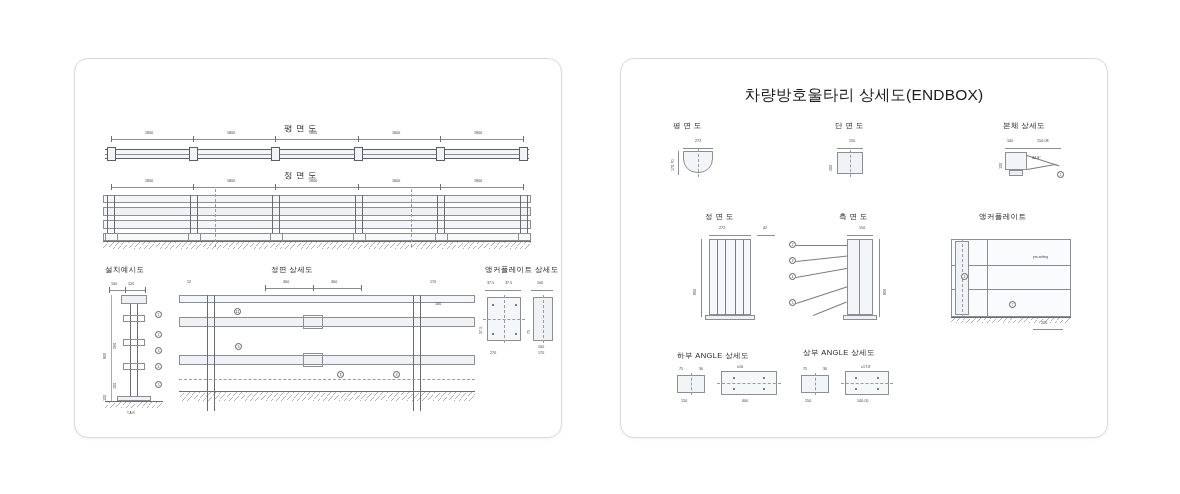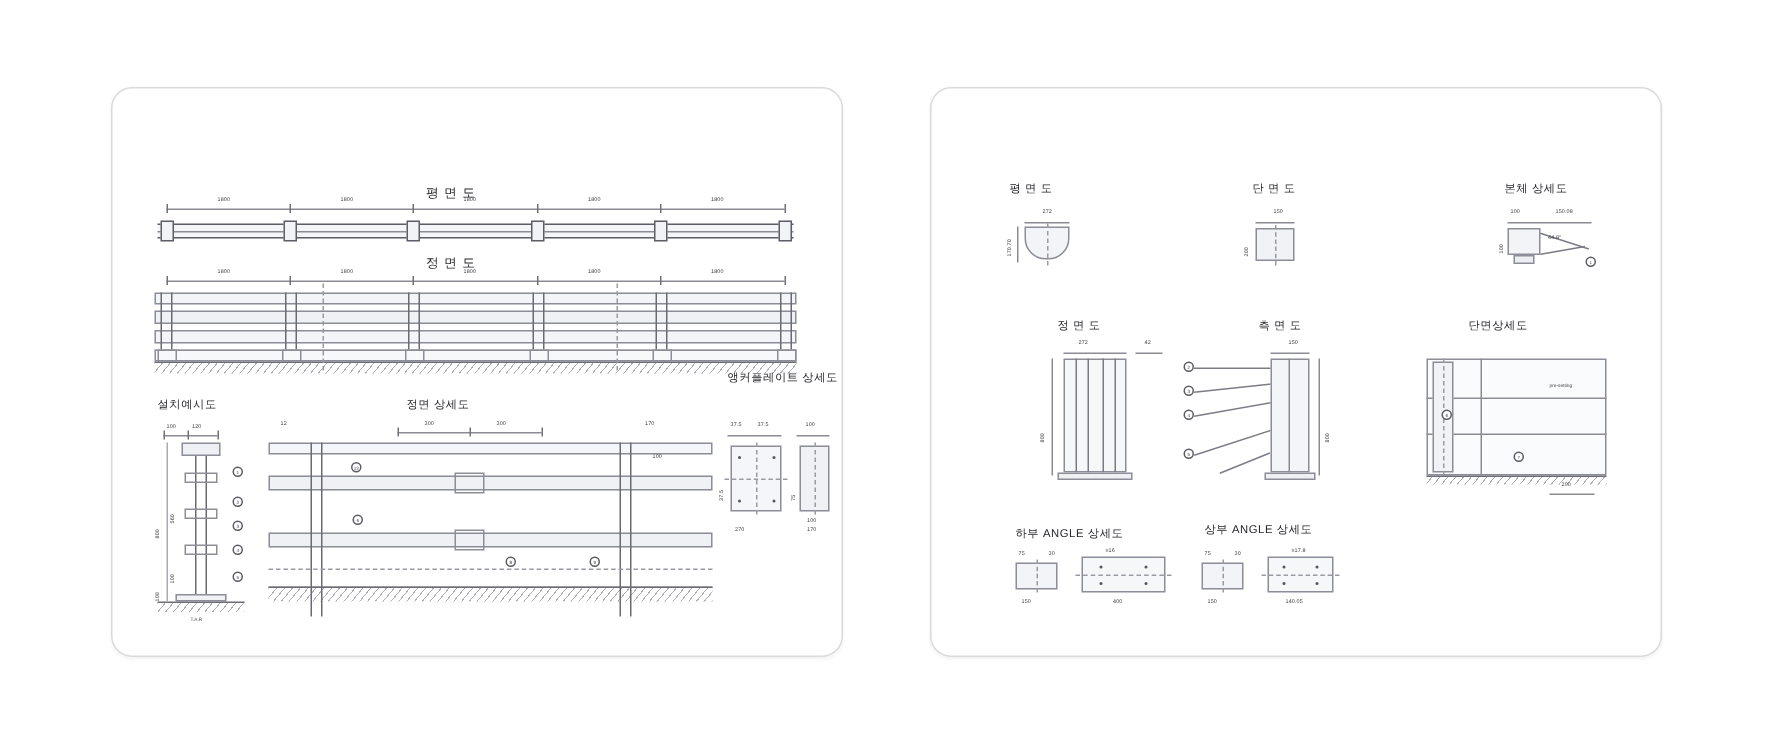--- a/index.html
+++ b/index.html
@@ -291,21 +291,21 @@
     <div class="box thin" style="left:228px; top:294px; width:20px; height:14px;"></div>
 
     <div class="circ" style="left:159px; top:249px; width:7px; height:7px;">12</div>
     <div class="circ" style="left:160px; top:284px; width:7px; height:7px;">6</div>
     <div class="circ" style="left:262px; top:312px; width:7px; height:7px;">8</div>
     <div class="circ" style="left:318px; top:312px; width:7px; height:7px;">9</div>
 
     <div class="ln dash-h" style="left:104px; top:320px; width:296px;"></div>
     <div class="dim" style="left:360px; top:243px;">100</div>
 
-    <div class="sub-title" style="left:410px; top:188px;">앵커플레이트 상세도</div>
+    <div class="sub-title" style="left:410px; top:206px;">앵커플레이트 상세도</div>
 
     <div class="dim" style="left:412px; top:222px;">37.5</div>
     <div class="dim" style="left:430px; top:222px;">37.5</div>
     <div class="dim" style="left:462px; top:222px;">100</div>
     <div class="ln thin h" style="left:410px; top:231px; width:36px;"></div>
     <div class="ln thin h" style="left:456px; top:231px; width:22px;"></div>
 
     <div class="box thin" style="left:412px; top:238px; width:34px; height:44px; background:#f5f6f9;"></div>
     <div class="ln dash-v" style="left:429px; top:236px; height:48px;"></div>
     <div class="ln dash-h" style="left:408px; top:260px; width:42px;"></div>
@@ -319,20 +319,21 @@
 
     <div class="dim v" style="left:404px; top:275px;">37.5</div>
     <div class="dim v" style="left:452px; top:275px;">75</div>
     <div class="dim" style="left:463px; top:286px;">100</div>
     <div class="dim" style="left:463px; top:292px;">170</div>
     <div class="dim" style="left:415px; top:292px;">270</div>
   </div>
 
   <div class="sheet" id="sheet-right">
 
+    <div class="sheet-title" id="title-right">차량방호울타리 상세도(ENDBOX)</div>
 
     <div class="sub-title" style="left:52px; top:62px;">평 면 도</div>
     <div class="dim" style="left:74px; top:80px;">272</div>
     <div class="ln thin h" style="left:62px; top:89px; width:30px;"></div>
     <div class="box thin" style="left:62px; top:92px; width:30px; height:22px; border-radius:0 0 14px 14px; background:#f3f4f7;"></div>
     <div class="ln dash-v" style="left:77px; top:90px; height:28px;"></div>
     <div class="dim v" style="left:50px; top:112px;">170.70</div>
     <div class="ln thin v" style="left:57px; top:92px; height:24px;"></div>
 
     <div class="sub-title" style="left:214px; top:62px;">단 면 도</div>
@@ -381,21 +382,21 @@
     <div class="sub-title" style="left:218px; top:153px;">측 면 도</div>
     <div class="dim" style="left:238px; top:167px;">150</div>
     <div class="ln thin h" style="left:226px; top:176px; width:26px;"></div>
     <div class="box thin" style="left:226px; top:180px; width:26px; height:76px; background:#f4f5f8;"></div>
     <div class="ln v" style="left:238px; top:180px; height:76px; background:#8a8a94;"></div>
     <div class="box thin" style="left:222px; top:256px; width:34px; height:5px; background:#eef0f3;"></div>
     <div class="dim v" style="left:262px; top:236px;">800</div>
     <div class="ln thin v" style="left:258px; top:180px; height:78px;"></div>
     <div class="lead" style="left:192px; top:256px; width:36px; transform:rotate(-22deg);"></div>
 
-    <div class="sub-title" style="left:358px; top:153px;">단면상세도</div>
+    <div class="sub-title" style="left:358px; top:153px;">앵커플레이트</div>
     <div class="box thin" style="left:330px; top:180px; width:120px; height:78px; background:#fafbfc;"></div>
     <div class="ln thin h" style="left:330px; top:206px; width:120px;"></div>
     <div class="ln thin h" style="left:330px; top:230px; width:120px;"></div>
     <div class="box thin" style="left:334px; top:182px; width:14px; height:74px; background:#f1f2f5;"></div>
     <div class="ln dash-v" style="left:341px; top:180px; height:78px;"></div>
     <div class="ln thin v" style="left:366px; top:180px; height:78px;"></div>
     <div class="tinylabel" style="left:412px; top:196px;">pre-setting</div>
     <div class="circ" style="left:340px; top:214px; width:7px; height:7px;">6</div>
     <div class="circ" style="left:388px; top:242px; width:7px; height:7px;">7</div>
     <div class="ground" style="left:330px; top:258px; width:120px; height:6px;"></div>

